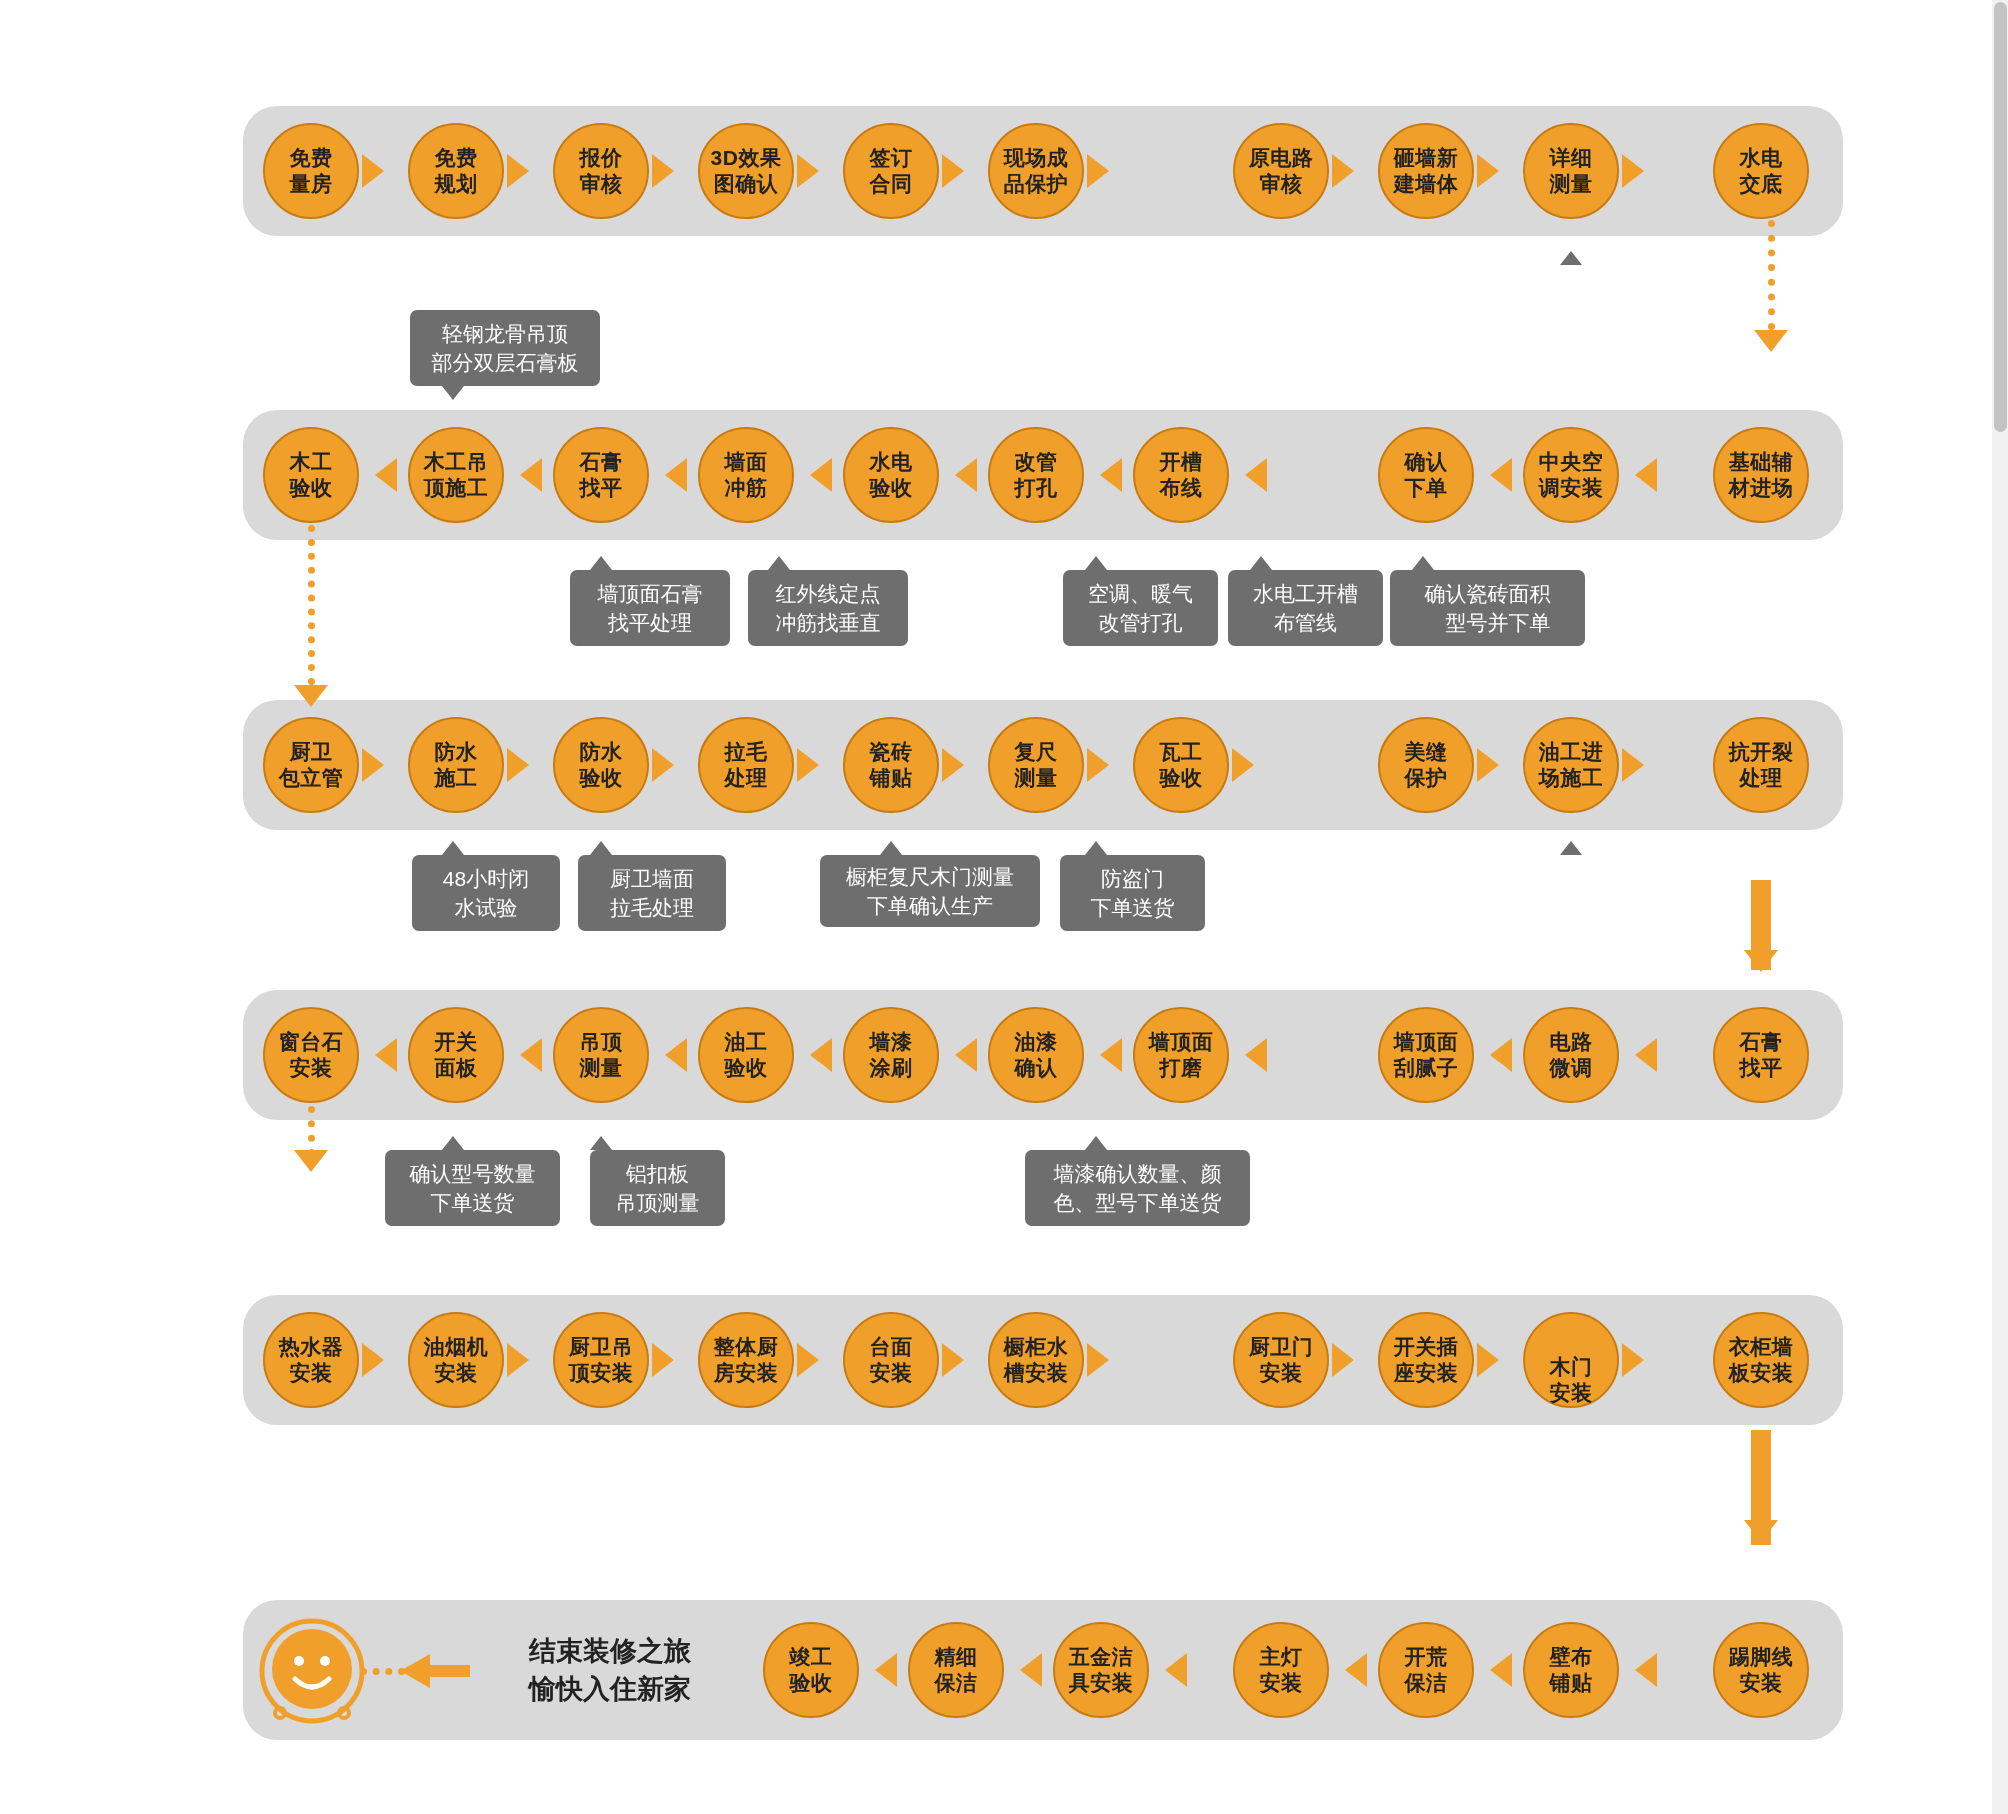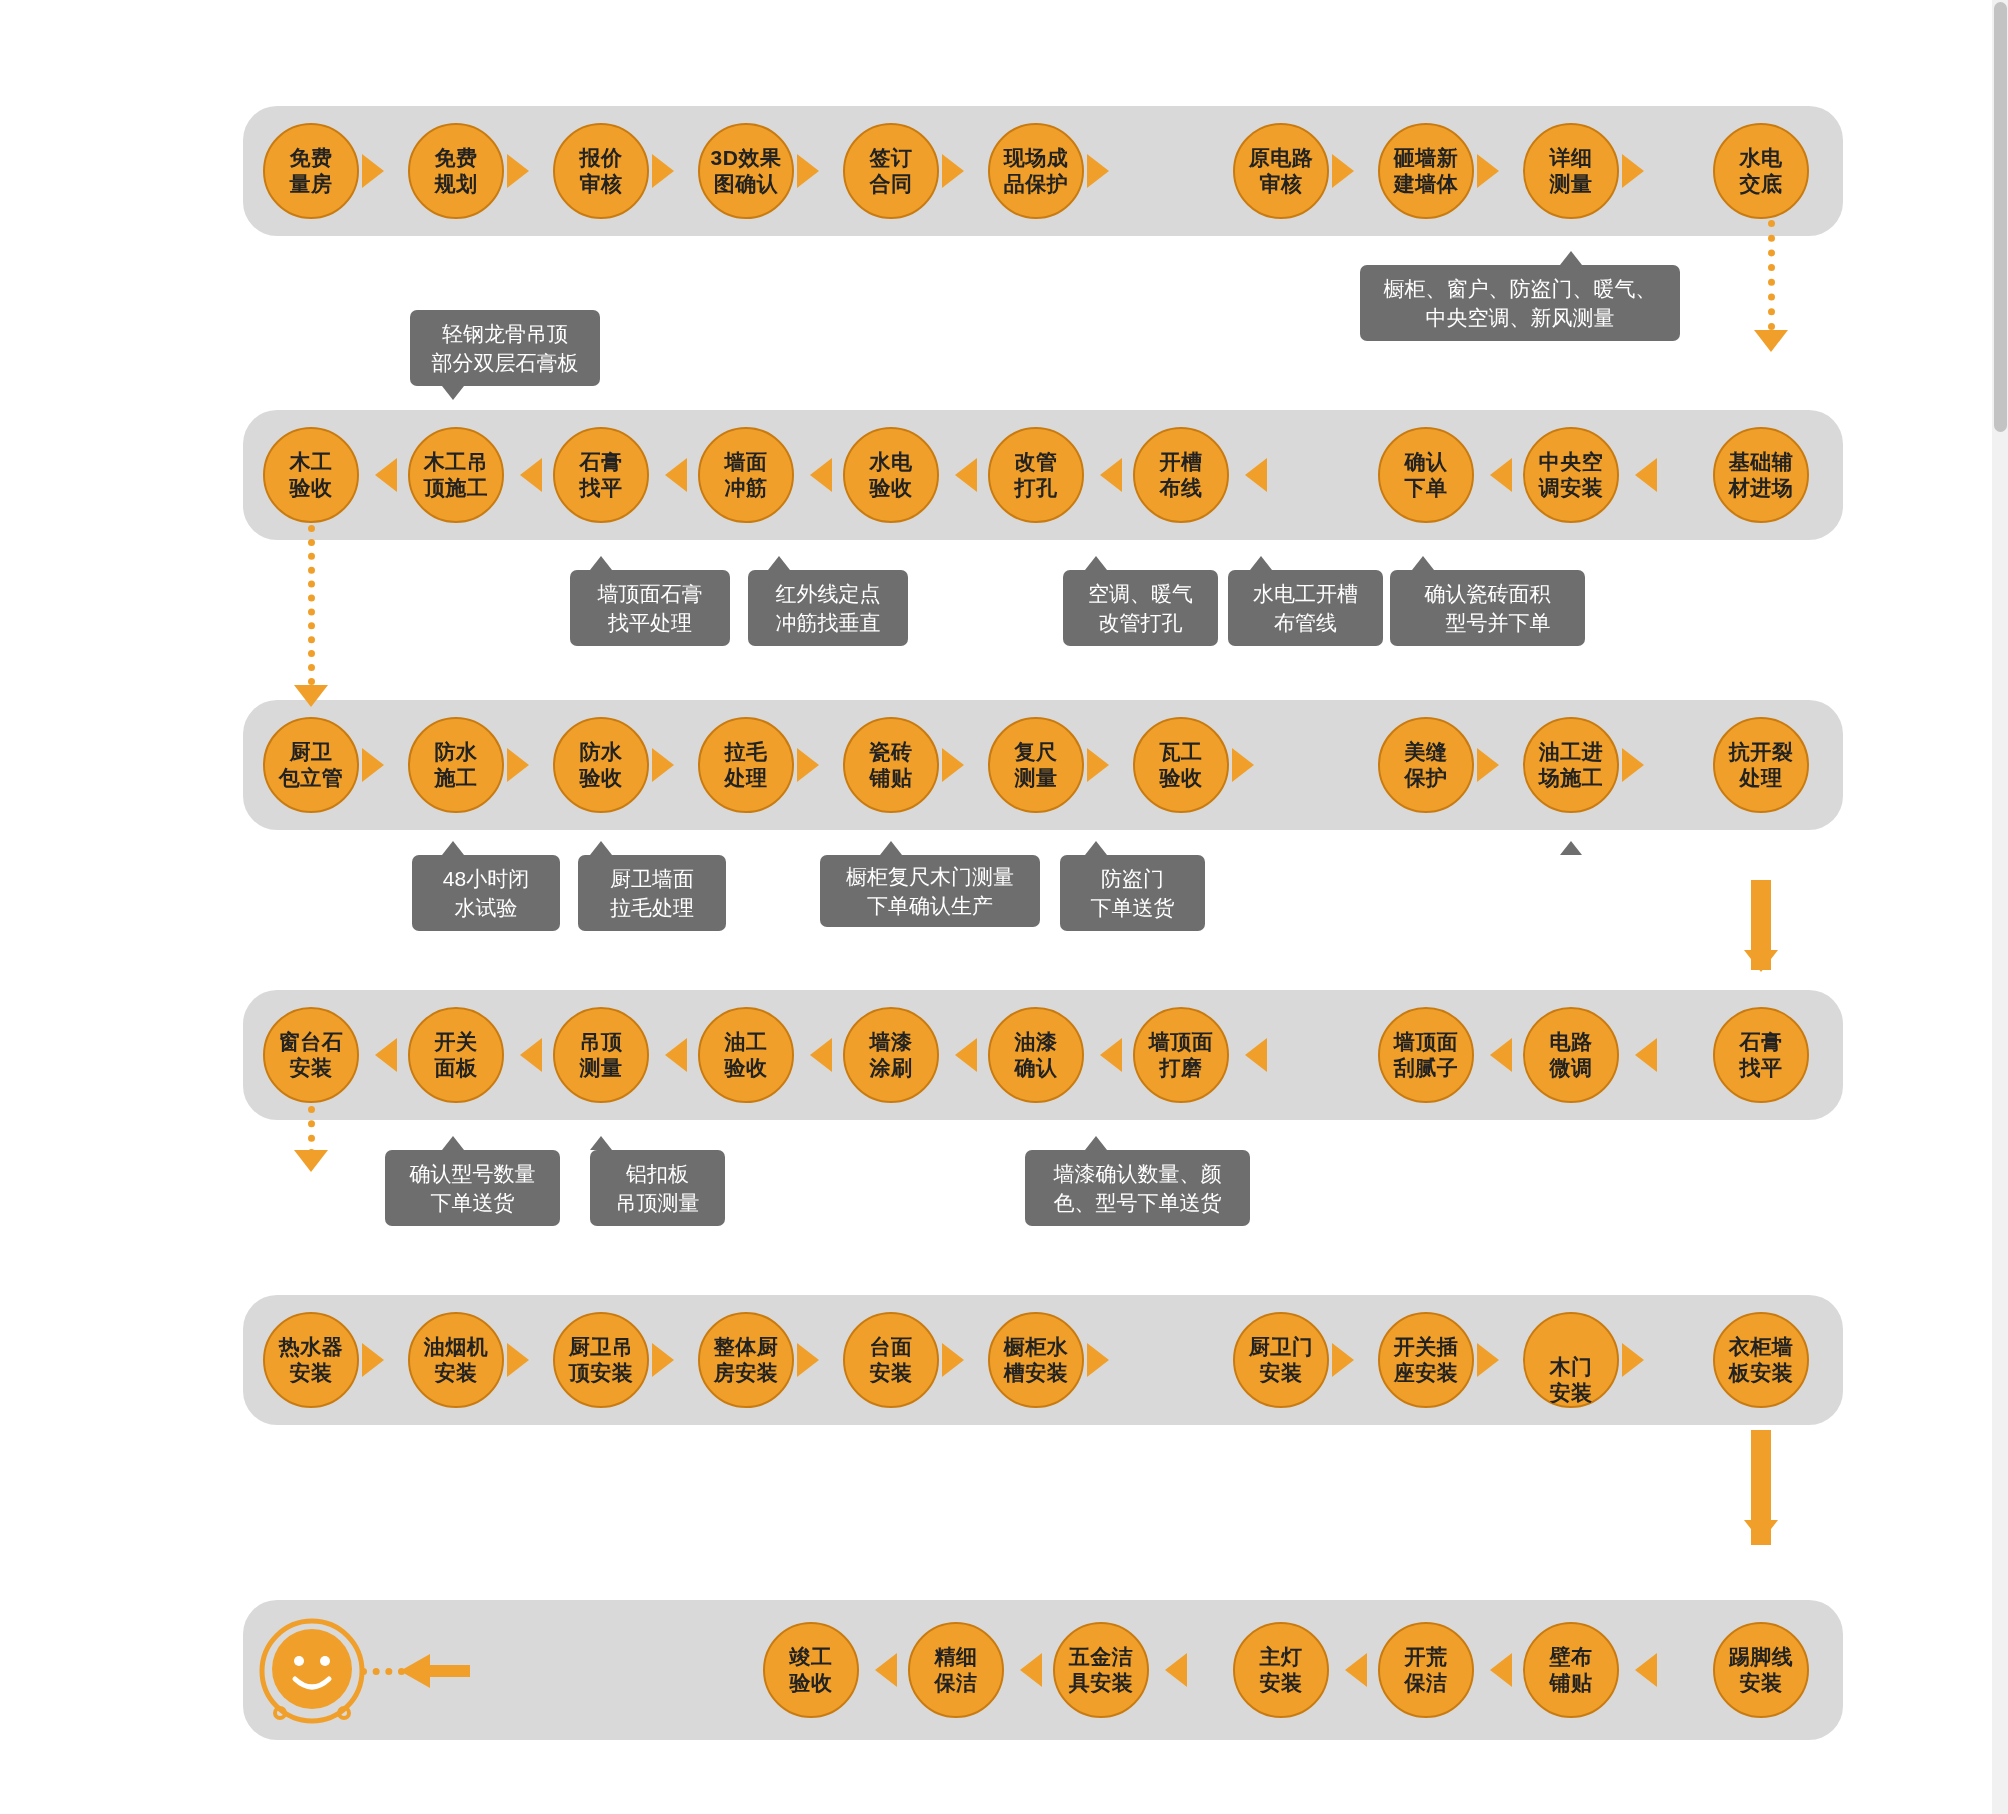--- a/index.html
+++ b/index.html
@@ -223,22 +223,20 @@
   <div class="node" style="left:1523px; top:123px;">
       <span>详细
 测量</span>
     </div>
   <div class="arrow-r" style="left:1622px; top:154px;"></div>
   <div class="node" style="left:1713px; top:123px;">
       <span>水电
 交底</span>
     </div>
 
-  <div class="note" style="left:1360px; top:265px; width:320px; height:76px;"><span>橱柜、窗户、防盗门、暖气、
-中央空调、新风测量</span></div>
   <div class="note-tail" style="left:1560px; top:251px;"></div>
 
   <div class="dotline" style="left:1768px; top:220px; height:110px;"></div>
   <div class="arrow-d" style="left:1754px; top:330px;"></div>
 
   <div class="node" style="left:263px; top:427px;">
       <span>木工
 验收</span>
     </div>
   <div class="arrow-l" style="left:375px; top:458px;"></div>
@@ -531,20 +529,22 @@
   <div class="node" style="left:1523px; top:1622px;">
       <span>壁布
 铺贴</span>
     </div>
   <div class="arrow-l" style="left:1635px; top:1653px;"></div>
   <div class="node" style="left:1713px; top:1622px;">
       <span>踢脚线
 安装</span>
     </div>
 
+  <div class="endtext" style="left:490px; top:1632px; width:240px;"><span>结束装修之旅
+愉快入住新家</span></div>
   <div class="bigarrow-tail" style="left:430px; top:1665px; width:40px;"></div>
   <div class="bigarrow-l" style="left:400px; top:1654px;"></div>
   <div class="dottedline-h" style="left:360px; top:1668px; width:45px;"></div>
 
   <div class="smiley-wrap" style="left:258px; top:1617px;">
     <svg width="108" height="108" viewBox="0 0 108 108" aria-hidden="true">
       <circle cx="54" cy="54" r="50" fill="none" stroke="#f0a02a" stroke-width="5"></circle>
       <circle cx="54" cy="52" r="40" fill="#f0a02a"></circle>
       <circle cx="41" cy="44" r="5" fill="#ffffff"></circle>
       <circle cx="67" cy="44" r="5" fill="#ffffff"></circle>

